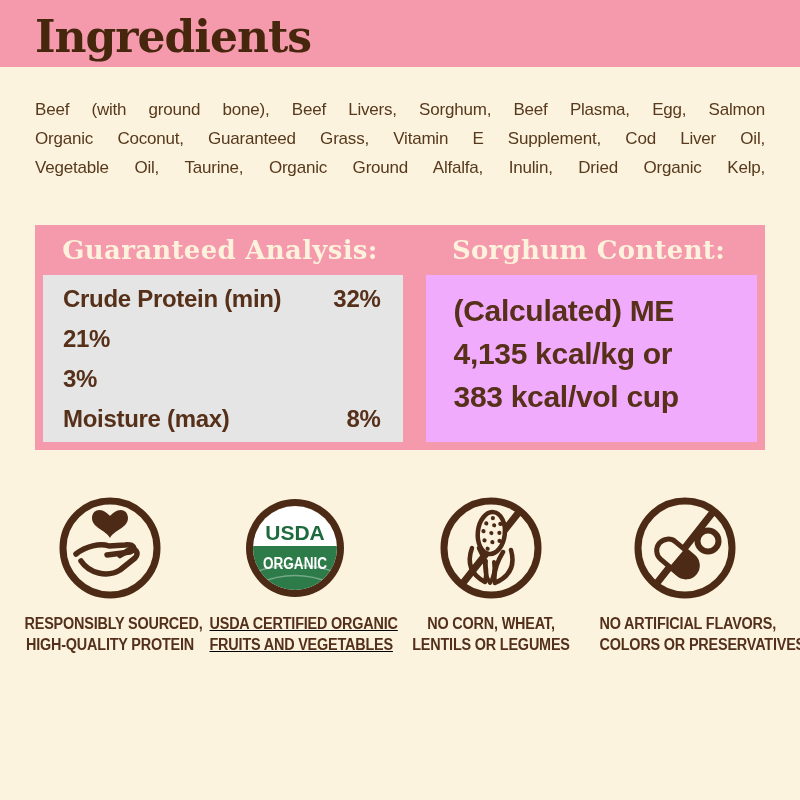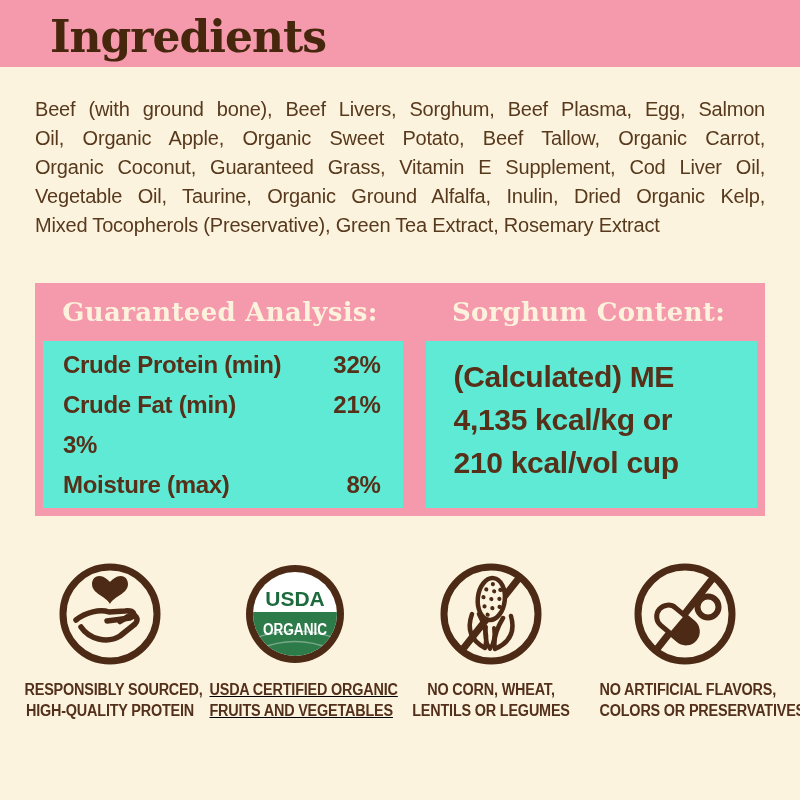--- a/index.html
+++ b/index.html
@@ -6,64 +6,64 @@
   body{
     width:800px;height:800px;overflow:hidden;position:relative;
     background:#FCF3DE;
     font-family:"Liberation Sans",sans-serif;
     -webkit-font-smoothing:antialiased;
   }
   
   .top-band{
     height:67px;background:#F599AC;
     display:flex;align-items:center;
-    padding-left:50px;box-sizing:border-box;
+    padding-left:35px;box-sizing:border-box;
   }
   .page-title{
     font-family:"DejaVu Serif","Liberation Serif",serif;
     font-weight:bold;font-size:44px;letter-spacing:-1px;
     color:#46270E;margin-top:6px;
   }
   
   .ingredients{margin:28px 35px 0 35px;width:730px;}
   .ing-line{
-    font-size:20px;line-height:29px;color:#57391D;
+    font-size:17px;line-height:29px;color:#57391D;
     letter-spacing:-0.2px;
     text-align:justify;text-align-last:justify;
     white-space:nowrap;overflow:visible;
   }
   .ing-line.last{text-align-last:left;}
   
   .panel{
     margin:43px 35px 0 35px;width:730px;box-sizing:border-box;
     background:#F599AC;padding:0 8px 8px 8px;
   }
-  .panel-headers{display:flex;height:58px;}
+  .panel-headers{display:flex;height:50px;}
   .panel-header{
     display:flex;align-items:center;justify-content:center;
     font-family:"DejaVu Serif","Liberation Serif",serif;
     font-weight:bold;font-size:26px;letter-spacing:0.3px;
     color:#FDF2DC;
   }
   .panel-header.left{width:354px;margin-right:23px;}
   .panel-header.right{width:337px;}
   .panel-body{display:flex;}
   .ga-table{
-    width:366px;height:167px;background:#5eead4;
+    width:366px;height:167px;background:#e5e5e5;
     margin-right:23px;box-sizing:border-box;padding-top:4px;
   }
   .ga-row{
     height:40px;display:flex;align-items:center;
     justify-content:space-between;
     padding:0 22px 0 20px;
     font-weight:bold;font-size:24px;color:#57301A;
     letter-spacing:-0.3px;
   }
   .cal-box{
-    width:337px;height:167px;background:#5eead4;
+    width:337px;height:167px;background:#f0abfc;
     box-sizing:border-box;padding:14px 0 0 28px;
   }
   .cal-line{
     font-weight:bold;font-size:30px;line-height:43px;
     color:#57301A;letter-spacing:-0.3px;white-space:nowrap;
   }
   
   .badges{position:relative;height:200px;margin-top:46px;}
   .badge{position:absolute;top:0;width:190px;text-align:center;}
   .badge-1{left:15px;}  .badge-2{left:200px;text-decoration:underline;}
@@ -79,53 +79,50 @@
 </style>
 </head>
 <body>
 
 <div class="top-band">
   <div class="page-title">Ingredients</div>
 </div>
 
 <div class="ingredients">
   <div class="ing-line">Beef (with ground bone), Beef Livers, Sorghum, Beef Plasma, Egg, Salmon</div>
-  <div class="ing-line">Oil, Organic Apple, Organic Sweet Potato, Beef Tallow, Organic Carrot,</div>
   <div class="ing-line">Organic Coconut, Guaranteed Grass, Vitamin E Supplement, Cod Liver Oil,</div>
   <div class="ing-line">Vegetable Oil, Taurine, Organic Ground Alfalfa, Inulin, Dried Organic Kelp,</div>
-  <div class="ing-line last">Mixed Tocopherols (Preservative), Green Tea Extract, Rosemary Extract</div>
 </div>
 
 <div class="panel">
   <div class="panel-headers">
     <div class="panel-header left">Guaranteed Analysis:</div>
     <div class="panel-header right">Sorghum Content:</div>
   </div>
   <div class="panel-body">
     <div class="ga-table">
       <div class="ga-row">
         <span>Crude Protein (min)</span>
         <span>32%</span>
       </div>
       <div class="ga-row">
-        <span>Crude Fat (min)</span>
         <span>21%</span>
       </div>
       <div class="ga-row">
         <span>3%</span>
       </div>
       <div class="ga-row">
         <span>Moisture (max)</span>
         <span>8%</span>
       </div>
     </div>
     <div class="cal-box">
       <div class="cal-line">(Calculated) ME</div>
       <div class="cal-line">4,135 kcal/kg or</div>
-      <div class="cal-line">210 kcal/vol cup</div>
+      <div class="cal-line">383 kcal/vol cup</div>
     </div>
   </div>
 </div>
 
 <div class="badges">
 
   <div class="badge badge-1">
     <svg width="104" height="104" viewBox="0 0 104 104">
       <circle cx="52" cy="52" r="47" fill="none" stroke="#4C2A15" stroke-width="7"></circle>
       <path d="M52 42 C48 34 34 32 34 22 C34 15.5 39.5 12.5 44.5 14.5 C48.5 16 52 20 52 20 C52 20 55.5 16 59.5 14.5 C64.5 12.5 70 15.5 70 22 C70 32 56 34 52 42 Z" fill="#4C2A15"></path>

